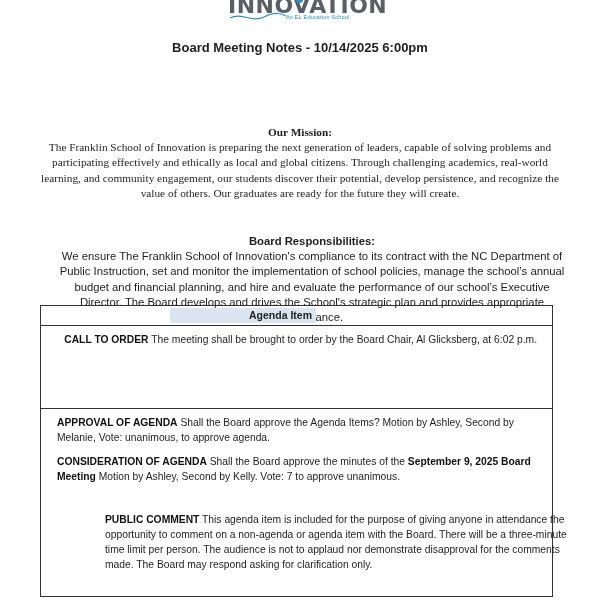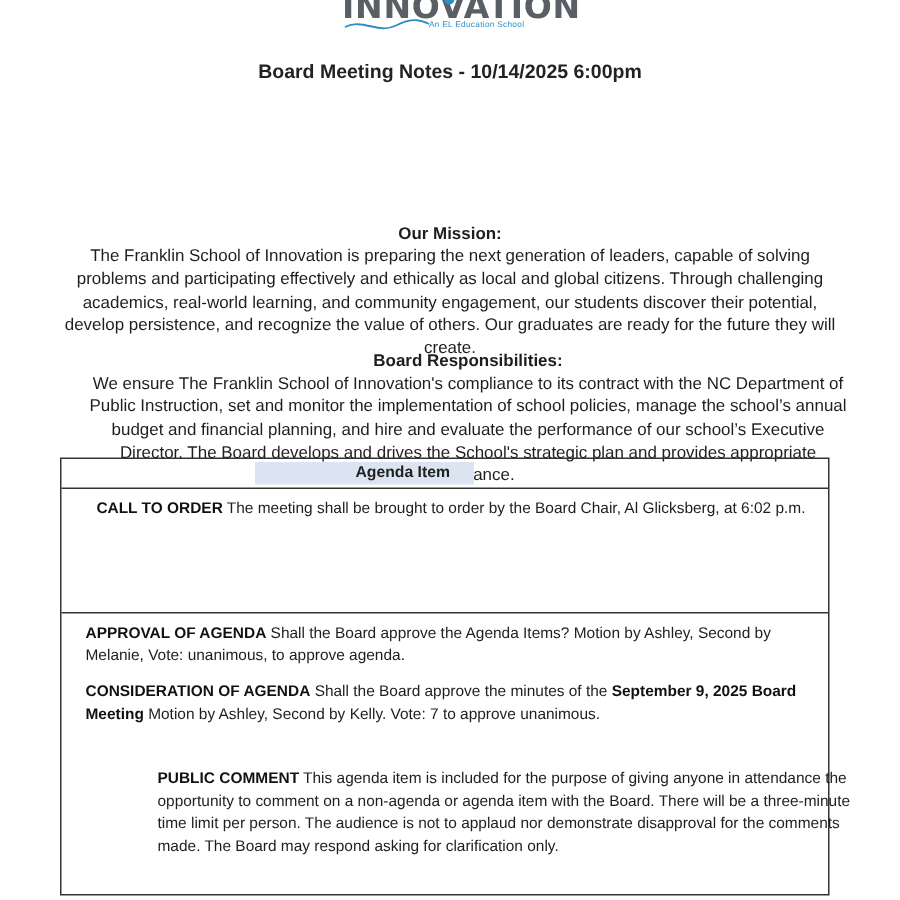--- a/index.html
+++ b/index.html
@@ -76,21 +76,21 @@
       width: 520px;
       text-align: center;
       font-size: 11.3px;
       line-height: 15.2px;
       color: #1e1e1e;
     }
     .section .heading {
       font-weight: bold;
       display: block;
     }
-    .mission { top: 149px; }
+    .mission { top: 125px; font-family: Liberation Serif, serif; }
     .resp { top: 234px; margin-left: 12px; }
     .agenda-table {
       position: absolute;
       left: 40px;
       top: 305px;
       width: 513px;
       height: 292px;
       border: 1.5px solid #333;
       box-sizing: border-box;
     }
@@ -107,21 +107,21 @@
       position: absolute;
       left: 129px;
       top: 2px;
       width: 146px;
       height: 15px;
       background: #dbe5f1;
       font-weight: bold;
       font-size: 10.5px;
       line-height: 15px;
       text-align: right;
-      padding-right: 16px;
+      padding-right: 4px;
       box-sizing: border-box;
       color: #222;
     }
     .row-divider {
       position: absolute;
       left: 0;
       width: 100%;
       top: 102px;
       border-top: 1.5px solid #333;
     }

